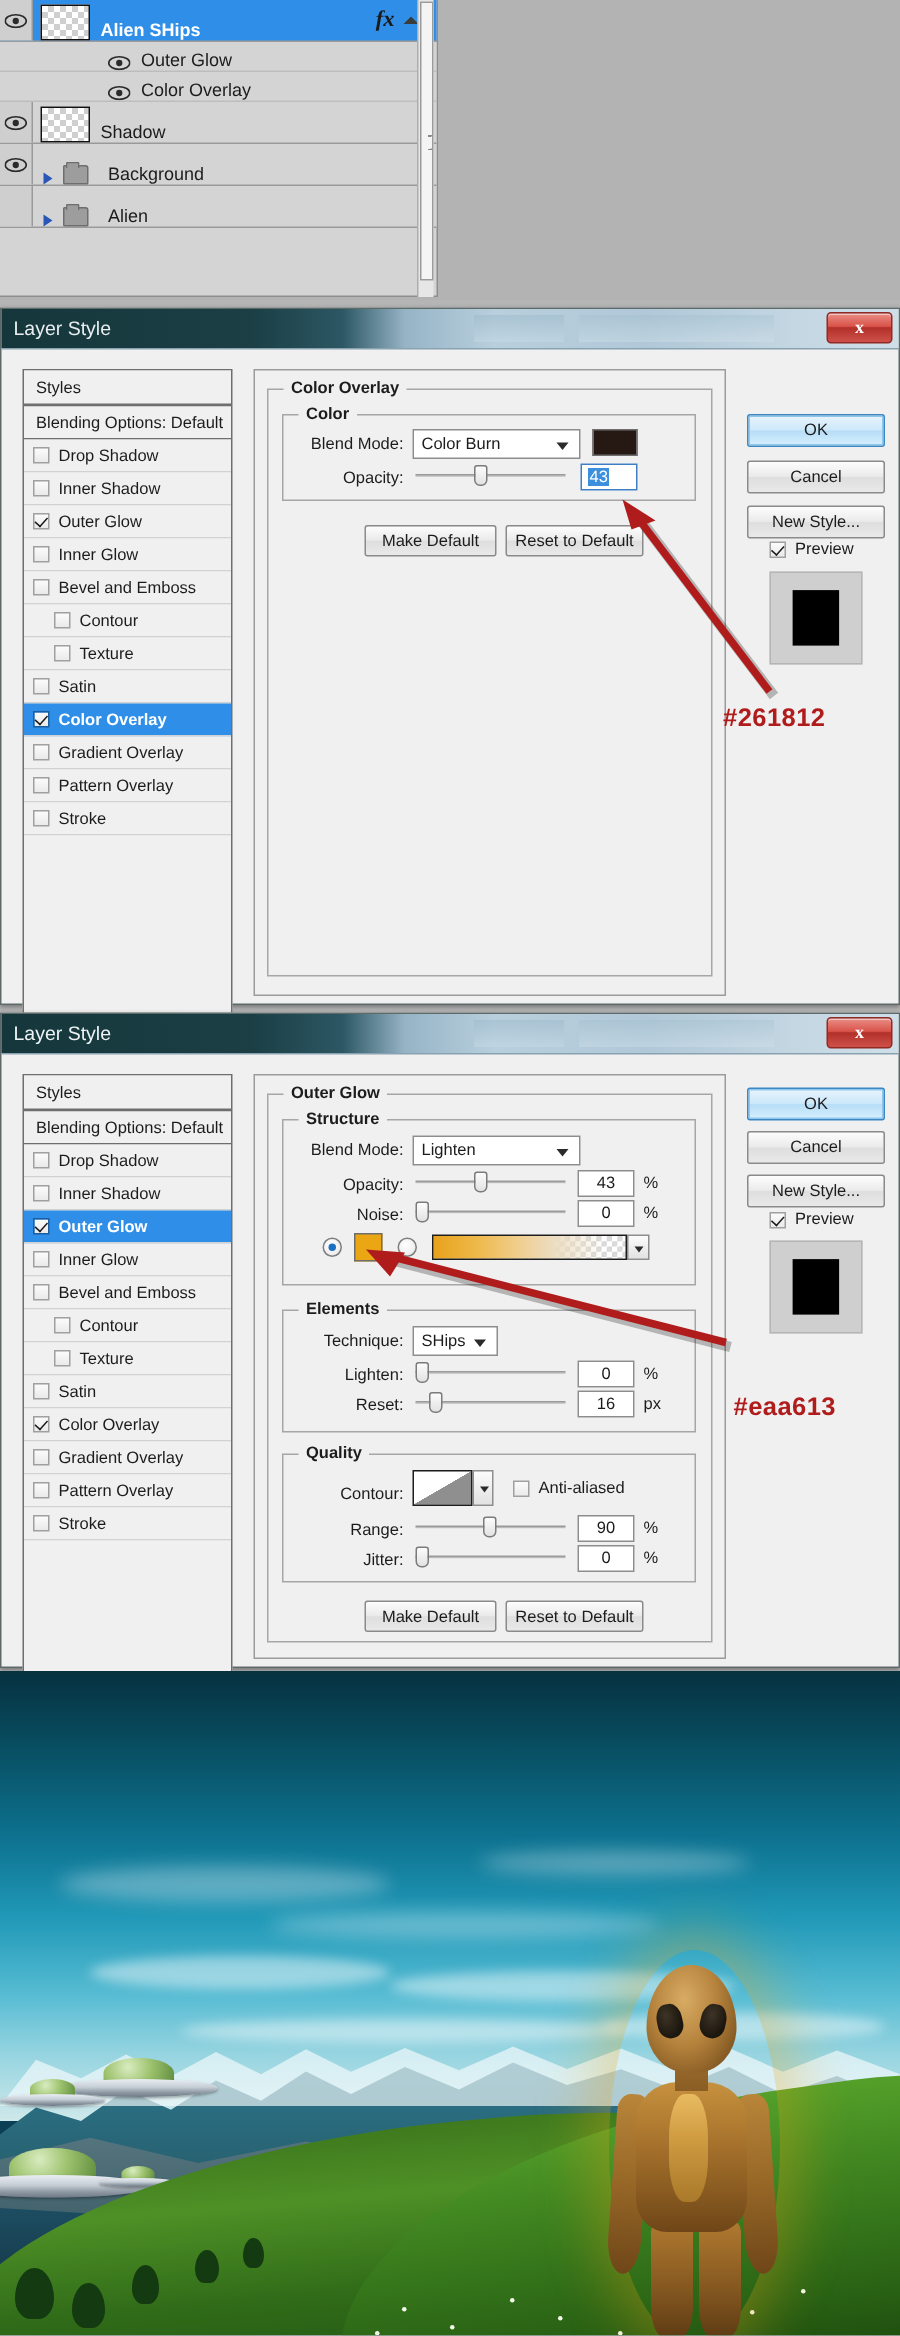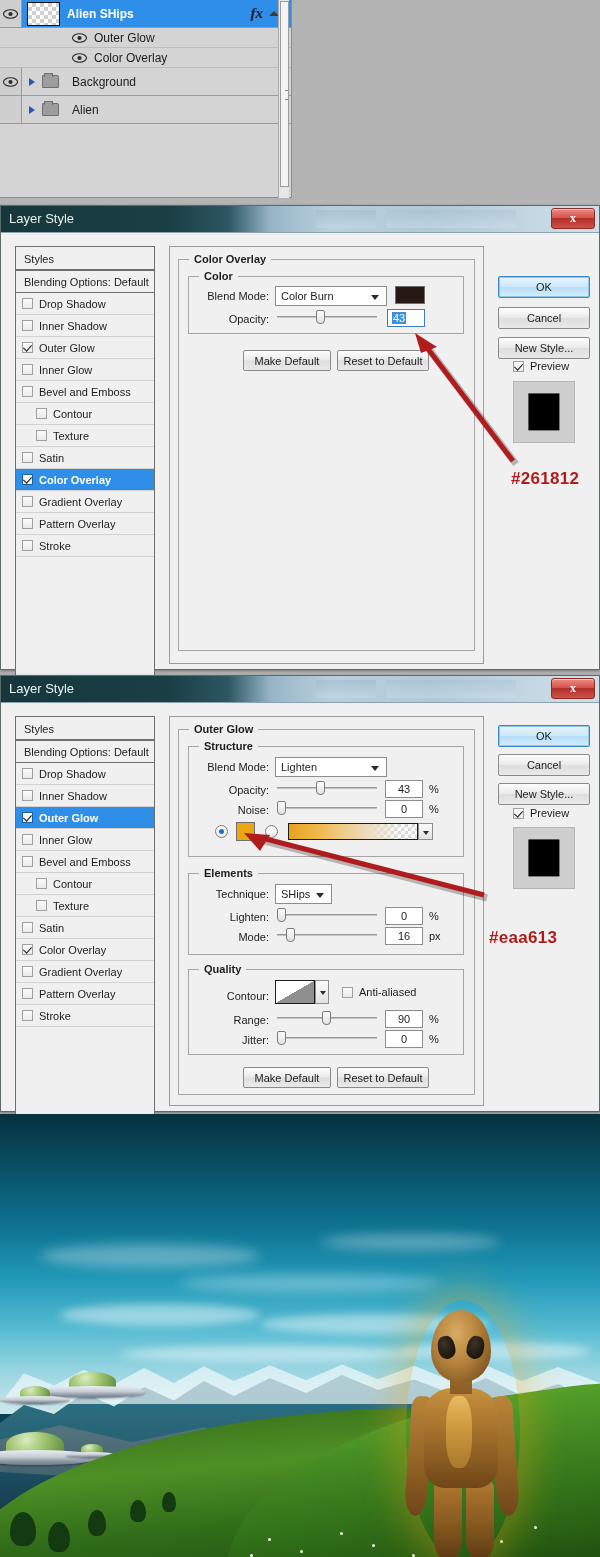--- a/index.html
+++ b/index.html
@@ -29,21 +29,21 @@
     width: 292px; height: 198px;
     background: #d4d4d4;
     border-right: 1px solid #8d8d8d;
     border-bottom: 1px solid #8d8d8d;
   }
   .lp-row {
     position: relative;
     height: 28px;
     border-bottom: 1px solid #9a9a9a;
     display: flex;
-    align-items: center;
+    align-items: flex-end;
     background: #d4d4d4;
   }
   .lp-row.sub { height: 20px; border-bottom: 1px solid #bdbdbd; }
   .lp-row.selected { background: #2f8fe8; }
   .eye-cell {
     width: 22px; height: 100%;
     display: flex; align-items: center; justify-content: center;
     border-right: 1px solid #9a9a9a;
     flex: 0 0 22px;
     background: #cfcfcf;
@@ -590,30 +590,42 @@
         <span class="eye eff-eye2">
           <svg width="15" height="10" viewBox="0 0 15 10">
               <ellipse cx="7.5" cy="5" rx="7" ry="4.2" fill="none" stroke="#2b2b2b" stroke-width="1.1"></ellipse>
               <circle cx="7.5" cy="5" r="2.1" fill="#2b2b2b"></circle>
             </svg>
         </span>
         <span class="lp-name">Color Overlay</span>
       </div>
 
 
-
       <div class="lp-row">
         <div class="eye-cell">
           <span class="eye">
             <svg width="15" height="10" viewBox="0 0 15 10">
                 <ellipse cx="7.5" cy="5" rx="7" ry="4.2" fill="none" stroke="#2b2b2b" stroke-width="1.1"></ellipse>
                 <circle cx="7.5" cy="5" r="2.1" fill="#2b2b2b"></circle>
               </svg>
           </span>
         </div>
+        <div class="thumb" style="margin-left:5px"></div>
+        <span class="lp-name">Shadow</span>
+      </div>
+
+      <div class="lp-row">
+        <div class="eye-cell">
+          <span class="eye">
+            <svg width="15" height="10" viewBox="0 0 15 10">
+                <ellipse cx="7.5" cy="5" rx="7" ry="4.2" fill="none" stroke="#2b2b2b" stroke-width="1.1"></ellipse>
+                <circle cx="7.5" cy="5" r="2.1" fill="#2b2b2b"></circle>
+              </svg>
+          </span>
+        </div>
         <span class="arrow-cell">
             <span class="tri"></span>
           </span>
         <span class="folder"></span>
         <span class="lp-name" style="margin-left:8px">Background</span>
       </div>
 
       <div class="lp-row">
         <div class="eye-cell empty-eye"></div>
         <span class="arrow-cell">
@@ -747,21 +759,21 @@
         <span class="inner"></span>
       </div>
 
       <svg class="anno-arrow" style="left:400px; top:58px; width:190px; height:180px;" viewBox="0 0 190 180">
         <g>
           <path d="M 112 170 L 24 54" stroke="rgba(0,0,0,.25)" stroke-width="7" fill="none" transform="translate(3,3)"></path>
           <path d="M 112 170 L 24 54" stroke="#b01c1c" stroke-width="5" fill="none"></path>
           <path d="M 14 42 L 36 56 L 20 62 Z" fill="#b01c1c"></path>
         </g>
       </svg>
-      <span class="hexlabel" style="left:510px; top:236px;">#261812</span>
+      <span class="hexlabel" style="left:481px; top:236px;">#261812</span>
     </div>
   </div>
 
   <div class="dialog" id="dialog-outer-glow">
     <div class="titlebar">
       <span class="tb-title">Layer Style</span>
       <span class="tb-ghost tb-ghost1"></span>
       <span class="tb-ghost tb-ghost2"></span>
       <span class="close-btn">x</span>
     </div>
@@ -871,21 +883,21 @@
             </div>
 
             <span class="field-label" style="left:0; top:37px; width:80px;">Lighten:</span>
             <div class="slider" style="left:88px; top:34px; width:100px;">
               <span class="track"></span>
               <span class="knob" style="left:0px;"></span>
             </div>
             <div class="numbox" style="left:196px; top:33px; width:38px;"><span>0</span></div>
             <span class="unit" style="left:240px; top:36px;">%</span>
 
-            <span class="field-label" style="left:0; top:57px; width:80px;">Mode:</span>
+            <span class="field-label" style="left:0; top:57px; width:80px;">Reset:</span>
             <div class="slider" style="left:88px; top:54px; width:100px;">
               <span class="track"></span>
               <span class="knob" style="left:9px;"></span>
             </div>
             <div class="numbox" style="left:196px; top:53px; width:38px;"><span>16</span></div>
             <span class="unit" style="left:240px; top:56px;">px</span>
           </div>
 
           <div class="group" style="left:9px; top:239px; right:10px; height:86px;">
             <span class="glabel">Quality</span>

